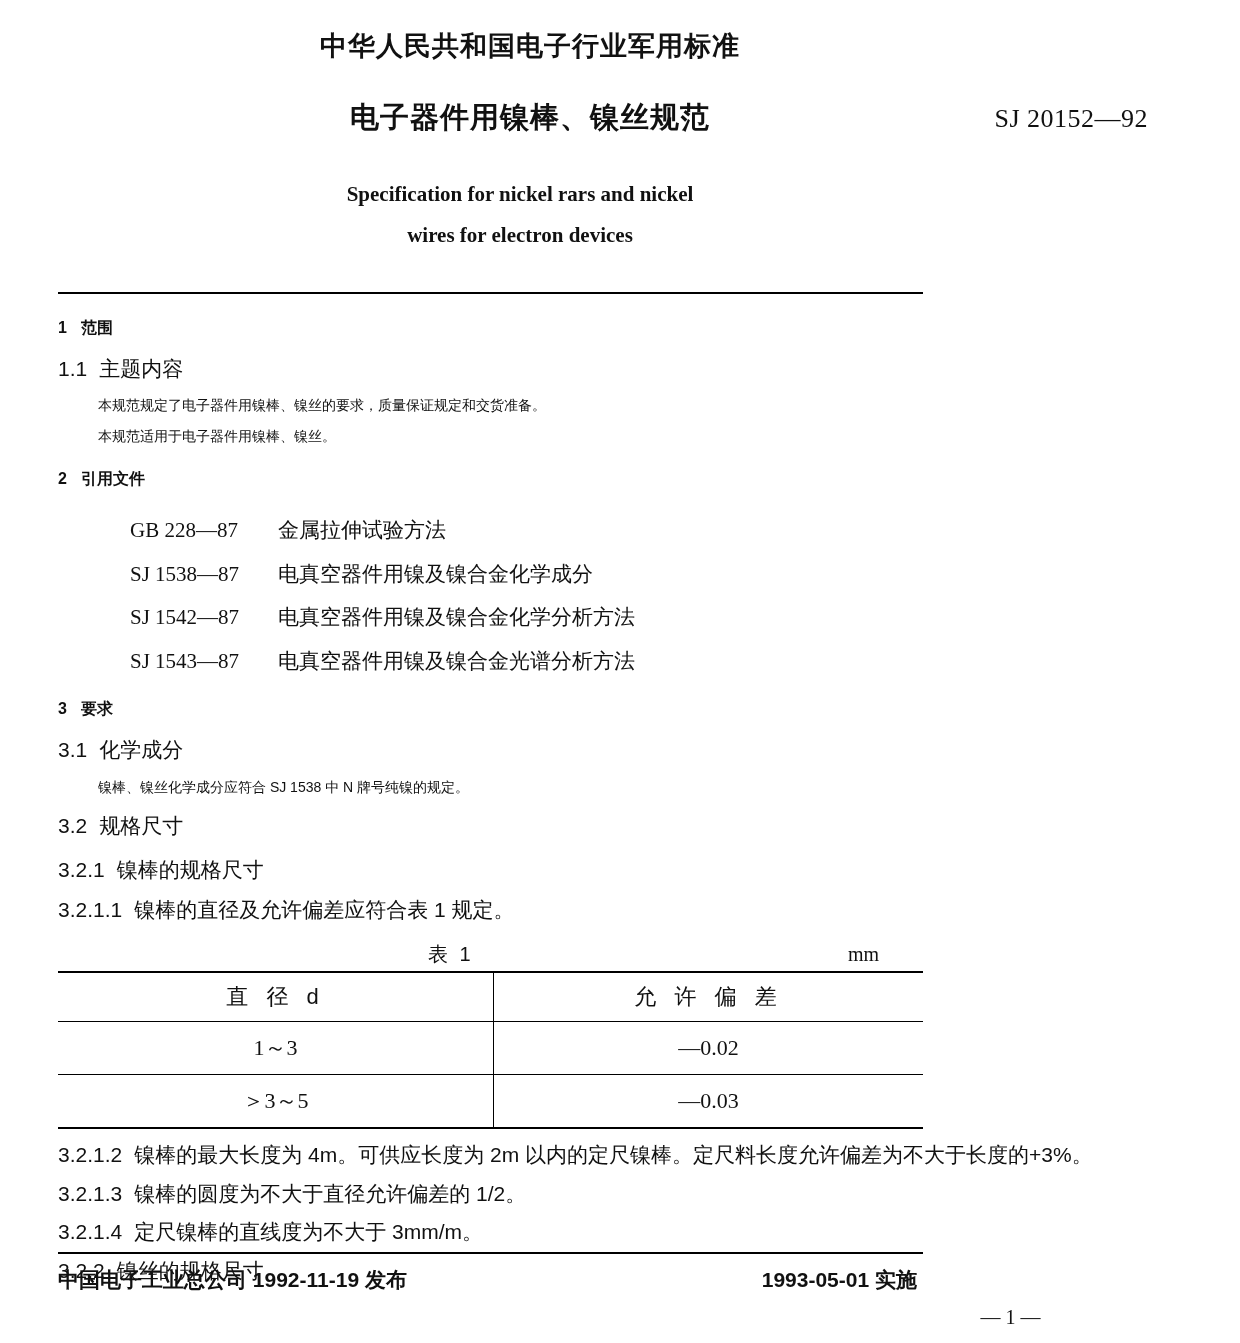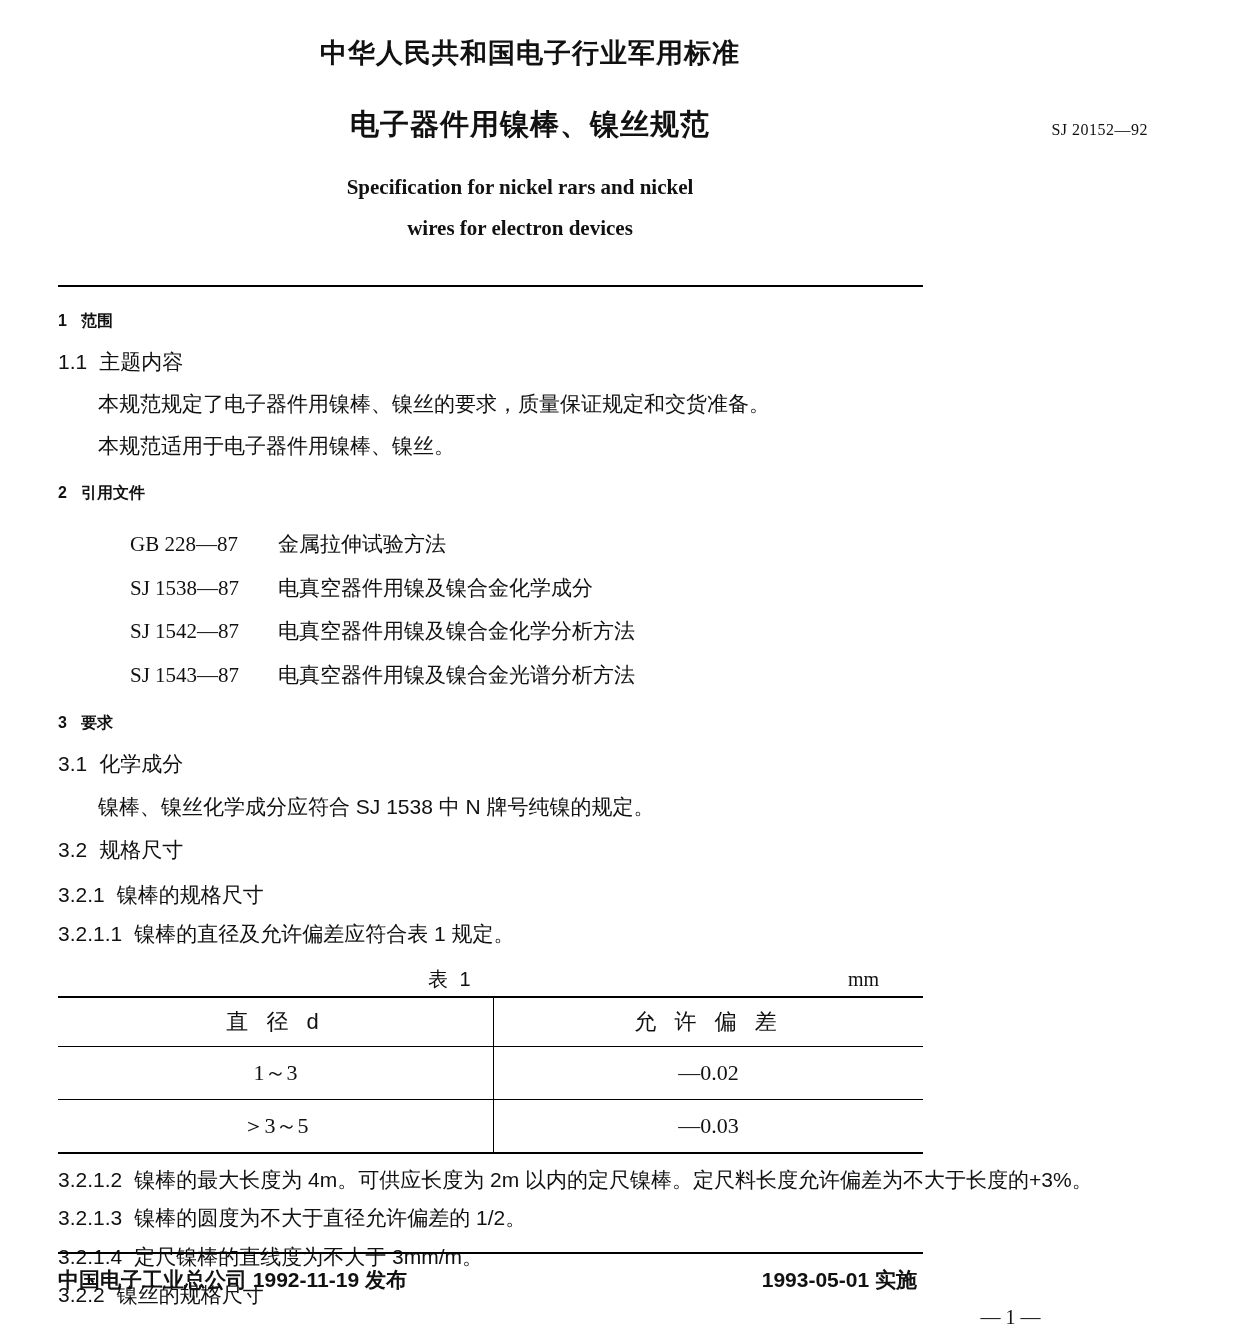--- a/index.html
+++ b/index.html
@@ -21,52 +21,52 @@
     height: 1343px;
     box-sizing: border-box;
     padding: 0 58px;
   }
   .std-header {
     text-align: center;
     font-family: "Liberation Sans", sans-serif;
     font-weight: bold;
     font-size: 27px;
     letter-spacing: 1px;
-    padding-top: 35px;
+    padding-top: 28px;
     padding-right: 180px;
   }
   .title-row {
     position: relative;
     margin-top: 34px;
     height: 48px;
   }
   .main-title {
     text-align: center;
     font-family: "Liberation Sans", sans-serif;
     font-weight: bold;
     font-size: 29px;
     letter-spacing: 1px;
     padding-right: 180px;
   }
   .std-code {
     position: absolute;
     right: 34px;
-    top: 16px;
-    font-family: "Liberation Serif", serif;
-    font-size: 16px;
+    top: 6px;
+    font-family: "Liberation Serif", serif;
+    font-size: 26px;
     letter-spacing: 0.5px;
   }
   .en-title {
     text-align: center;
     font-family: "Liberation Serif", serif;
     font-weight: bold;
     font-size: 21px;
     line-height: 1.95;
     padding-right: 200px;
-    margin-top: 14px;
+    margin-top: 28px;
   }
   .rule-top {
     border: none;
     border-top: 2.2px solid #000;
     margin: 36px 6px 0 0;
     width: 865px;
   }
   .body-area {
     margin-top: 22px;
     font-size: 21px;
@@ -80,21 +80,21 @@
   }
   .h1 .num { margin-right: 14px; }
   .h2 {
     font-family: "Liberation Sans", sans-serif;
     font-size: 21px;
     margin: 12px 0 2px 0;
   }
   .h2 .num { margin-right: 12px; }
   .para {
     font-family: "Liberation Sans", sans-serif;
-    font-size: 21px;
+    font-size: 14px;
     margin: 10px 0 4px 40px;
     line-height: 1.5;
   }
   .ref-list {
     margin: 22px 0 10px 48px;
     font-family: "Liberation Sans", sans-serif;
     font-size: 21px;
   }
   .ref-item {
     display: flex;

